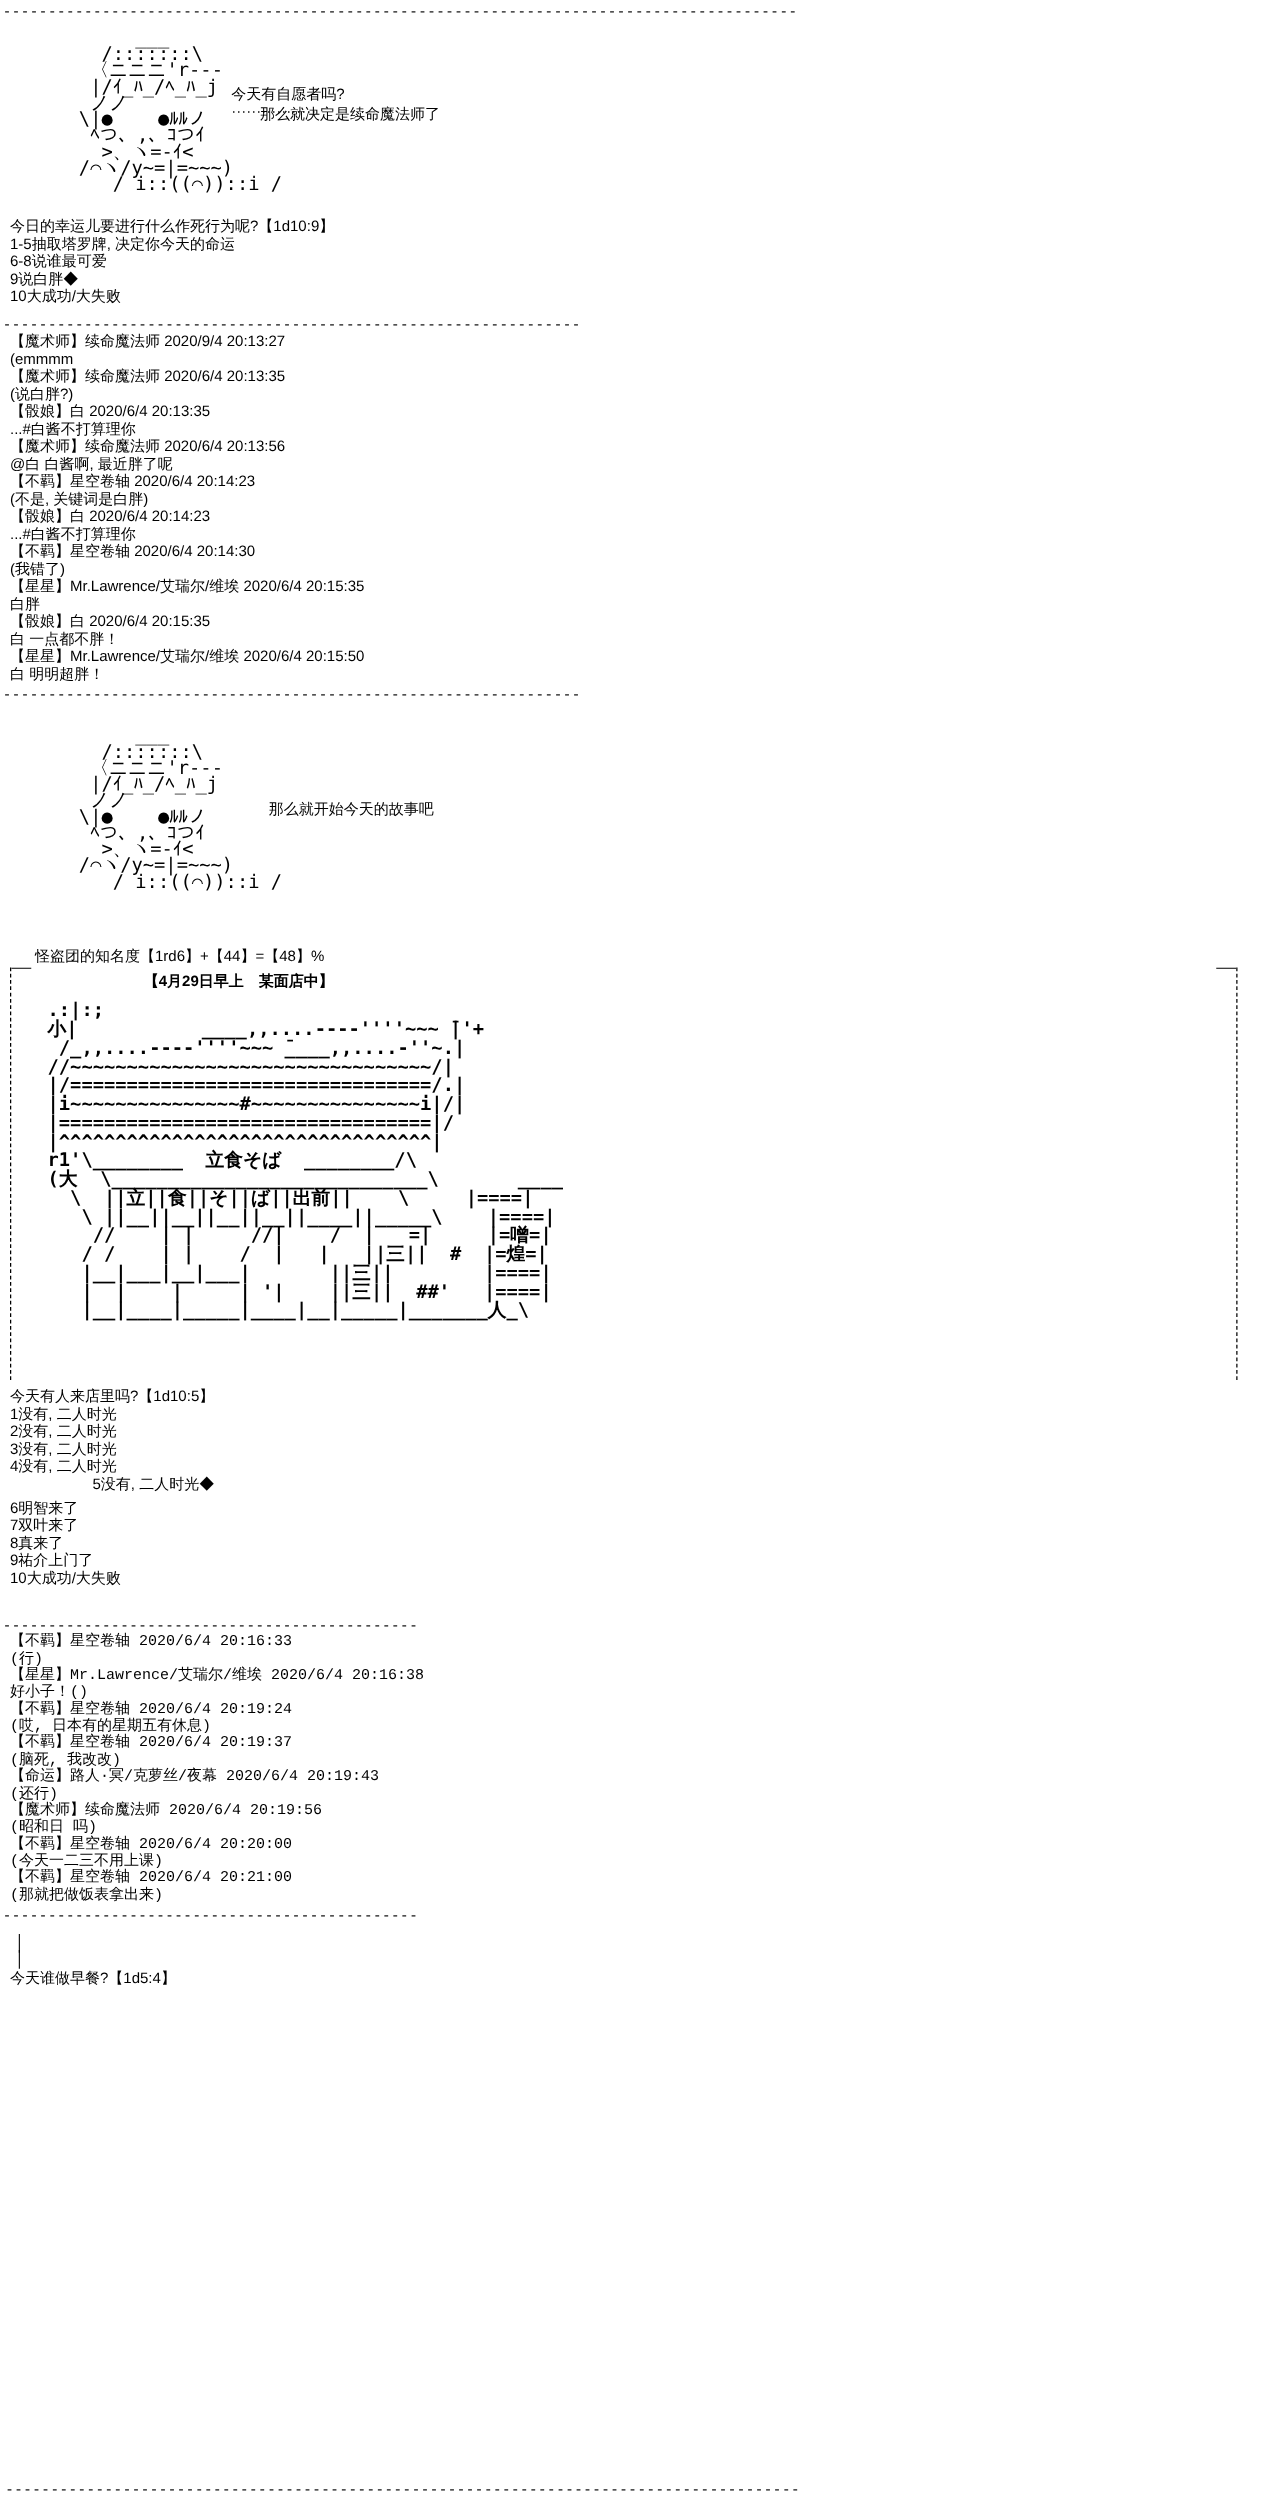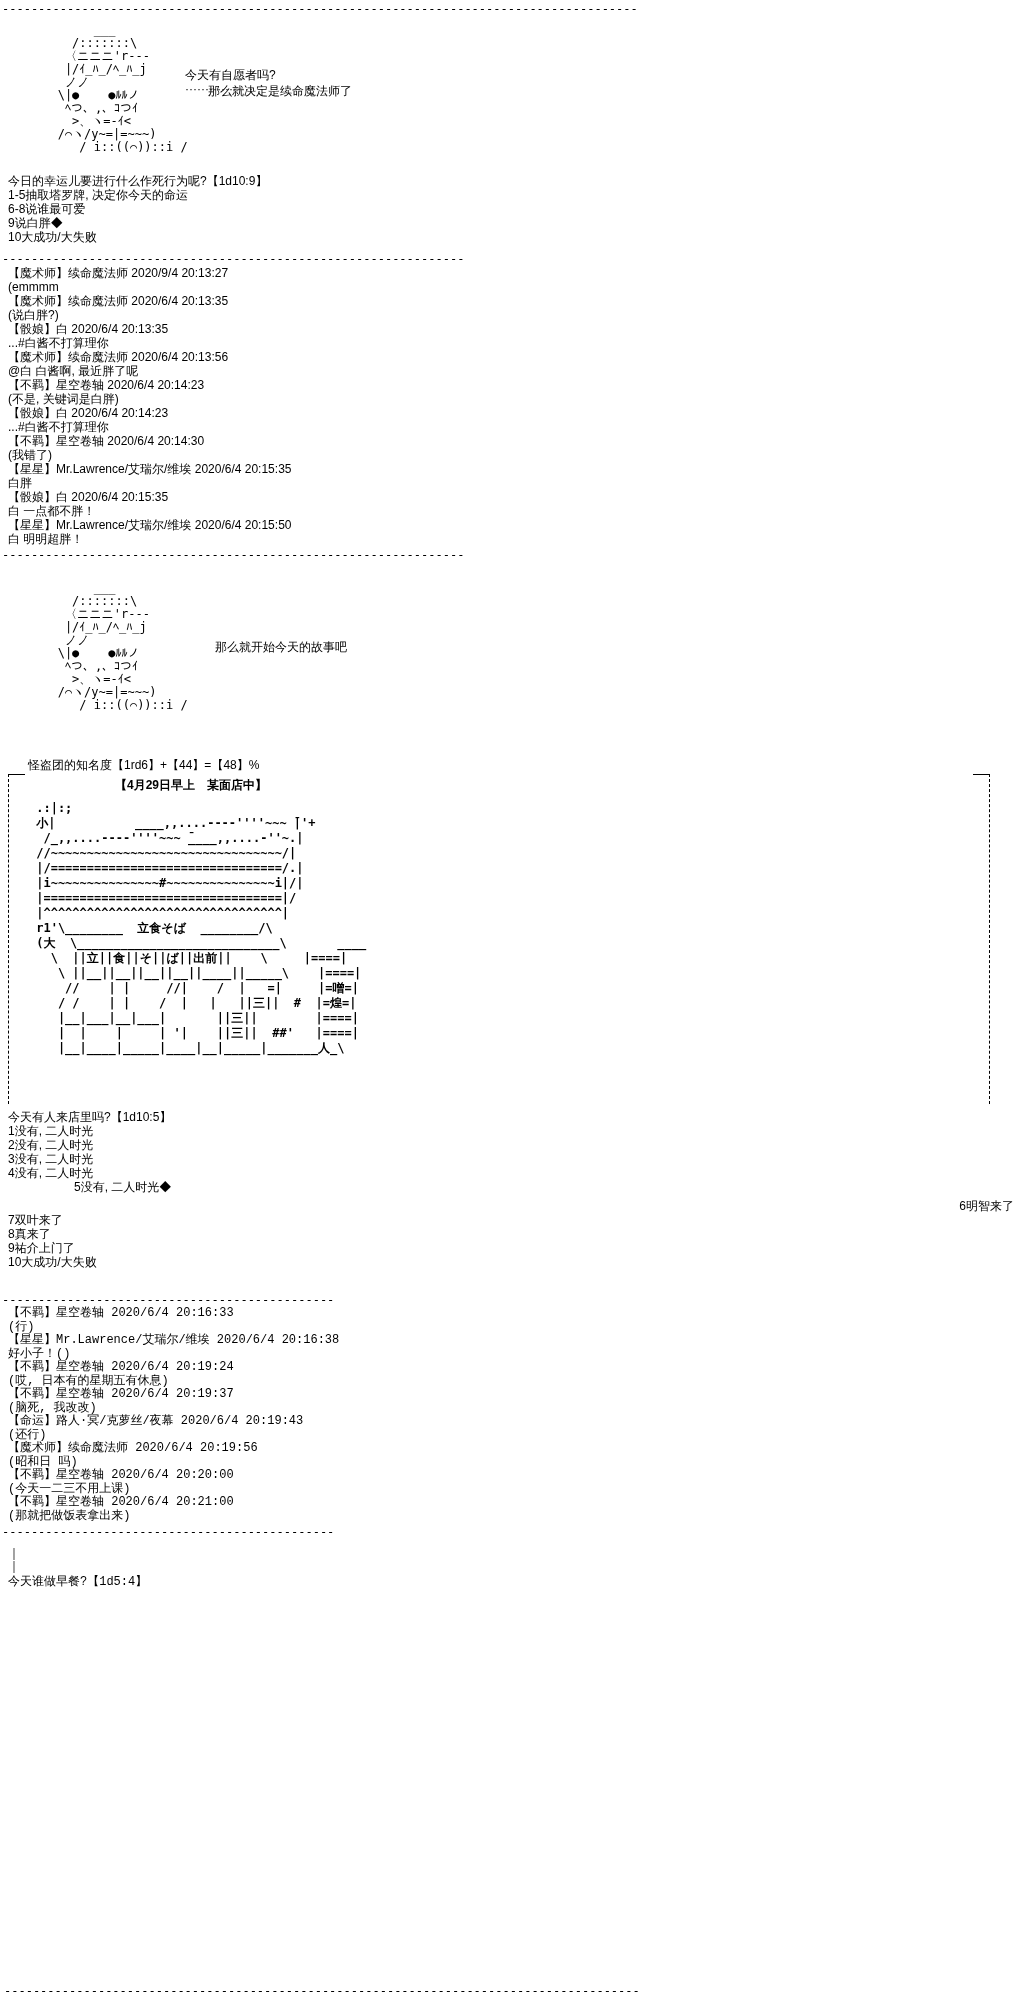--- a/index.html
+++ b/index.html
@@ -12,21 +12,21 @@
     font-family:"DejaVu Sans Mono",monospace;font-size:12px;line-height:14px;
     white-space:pre;overflow:hidden;margin-left:2px;
   }
   #sep1{margin-top:2px;}
   #sep2{margin-top:8px;}
   #sep3{margin-top:2px;}
   #sep4{margin-top:24px;}
   #sep5{margin-top:2px;}
   #sep-bottom{position:absolute;left:2px;bottom:2px;}
   .txt{line-height:14px;margin-left:8px;white-space:pre-wrap;}
-  pre.aa{font-family:"DejaVu Sans Mono",monospace;font-size:12px;line-height:13px;margin:0;}
+  pre.aa{font-family:"DejaVu Sans Mono",monospace;font-size:15px;line-height:13px;margin:0;}
   .aa-block{position:relative;}
   #aa1{height:150px;padding-top:8px;}
   #aa1 pre{margin-left:36px;}
   #aa2{height:172px;padding-top:12px;margin-top:8px;}
   #aa2 pre{margin-left:36px;}
   .speech{position:absolute;line-height:14px;white-space:nowrap;}
   #aa1-speech1{left:185px;top:52px;}
   #aa1-dots{left:185px;top:66px;}
   #aa1-speech2{left:208px;top:68px;}
   #aa2-speech{left:215px;top:70px;}
@@ -40,23 +40,23 @@
     padding:4px 0 0 6px;overflow:hidden;font-weight:bold;
   }
   #scene::before,#scene::after{content:"";position:absolute;top:0;width:16px;height:1px;background:#000;}
   #scene::before{left:0;}
   #scene::after{right:0;}
   #scene .caption{margin-left:100px;line-height:15px;}
   #scene pre{margin-left:14px;margin-top:8px;line-height:15px;}
   #roll2-title{margin-top:6px;}
   .options .line{line-height:14px;margin-left:8px;white-space:pre-wrap;}
   #roll2-options .line:nth-of-type(5){padding-left:66px;}
-  #roll2-options .line:nth-of-type(6){margin-top:5px;text-align:right;}
+  #roll2-options .line:nth-of-type(6){margin-top:5px;}
   #frame-marks{margin-left:8px;margin-top:8px;line-height:13px;}
-  #final-question{margin-top:2px;font-family:Liberation Mono, monospace;}
+  #final-question{margin-top:2px;}
 </style>
 </head>
 <body>
 
 <div id="sep1" class="sep">----------------------------------------------------------------------------------------</div>
 
 <div id="aa1" class="aa-block">
   <pre class="aa">        ___
      /:::::::\
     〈ニニニ'r---

